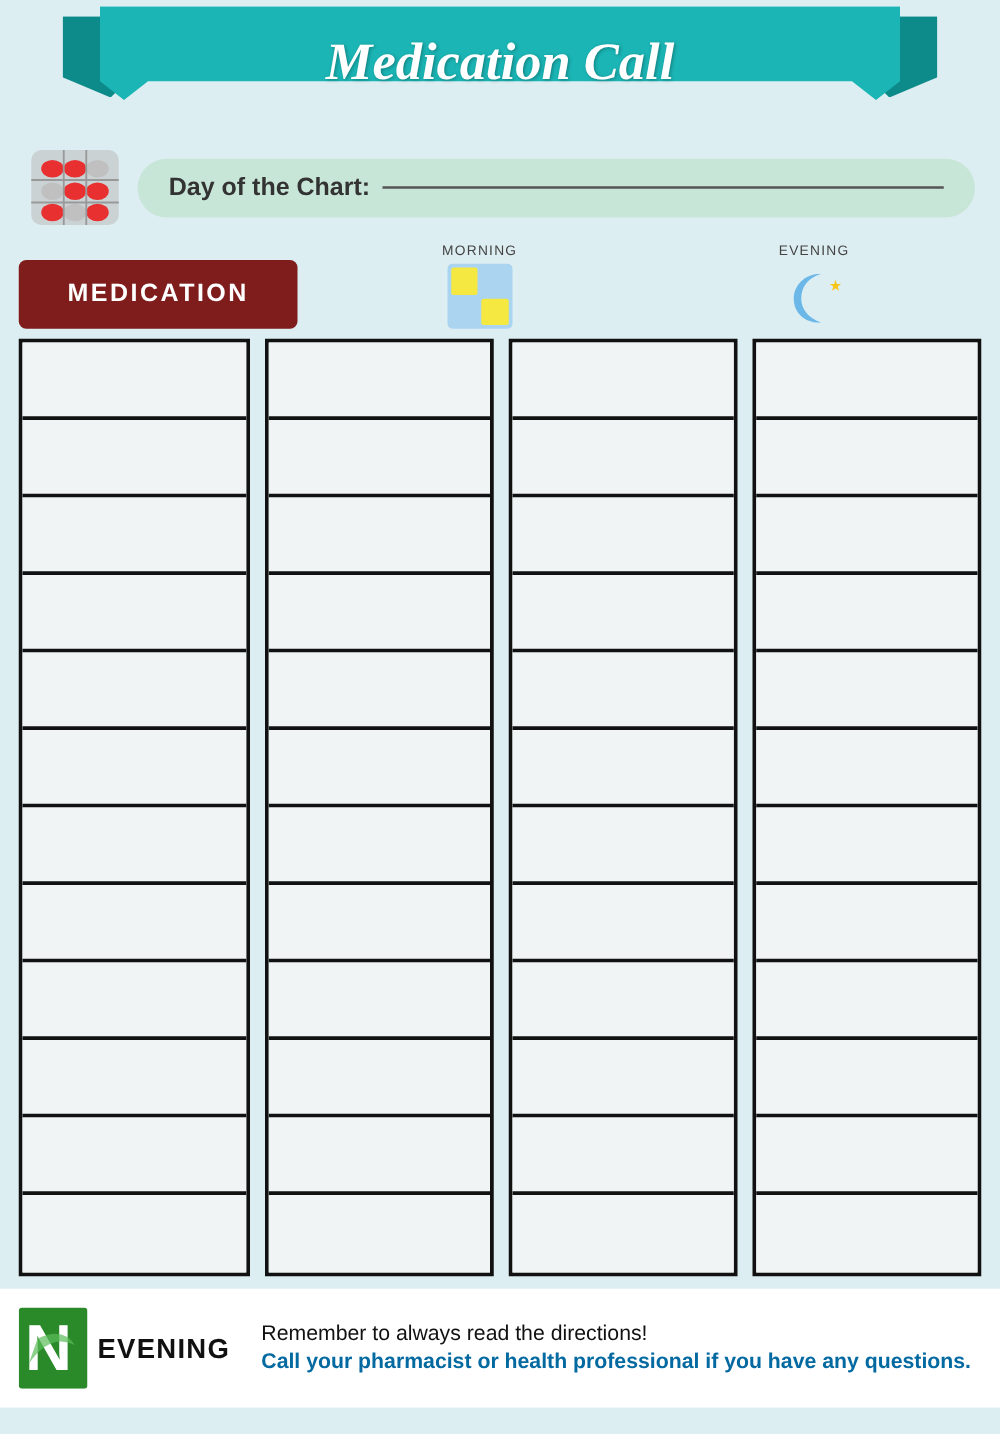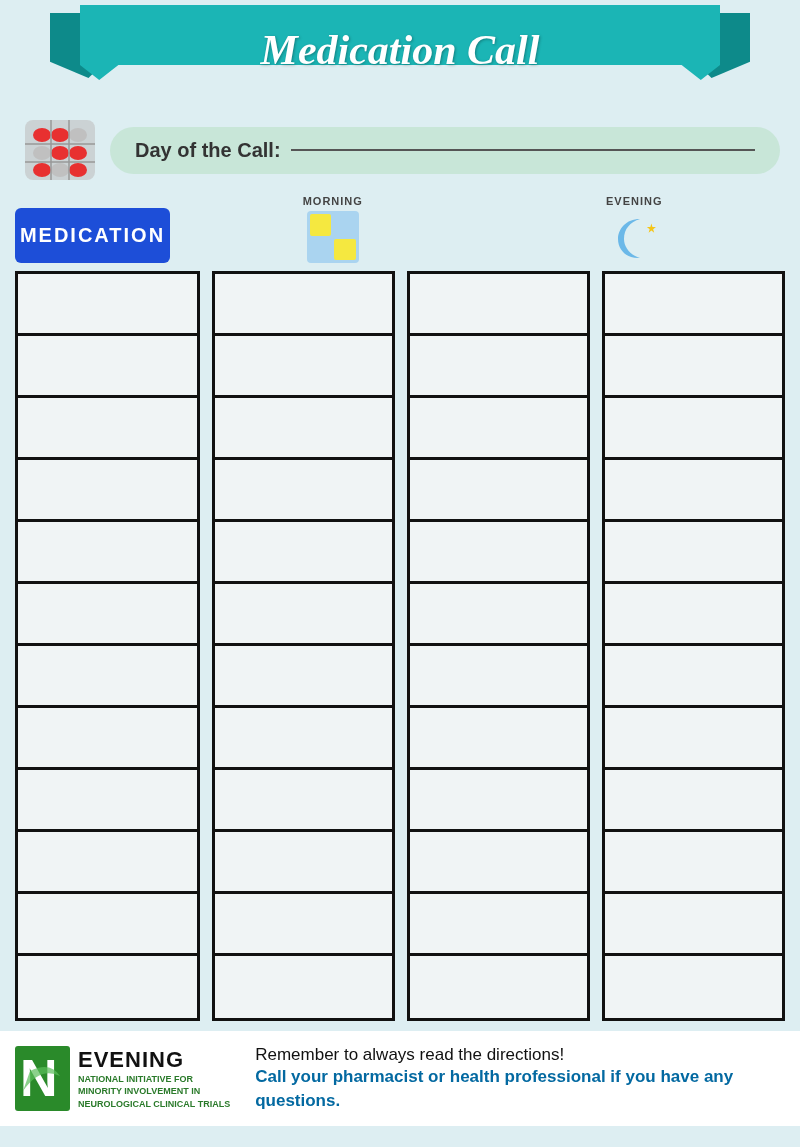--- a/index.html
+++ b/index.html
@@ -63,45 +63,45 @@
       margin-left: 10px;
     }
 
     
     .col-headers {
       display: flex;
       margin: 5px 15px 0 15px;
       align-items: flex-end;
     }
     .med-header {
-      width: 155px;
+      width: 223px;
       flex-shrink: 0;
       display: flex;
       align-items: center;
       justify-content: center;
-      background-color: #1d4ed8;
+      background-color: #7f1d1d;
       color: white;
       font-size: 20px;
       font-weight: 900;
       letter-spacing: 2px;
       border-radius: 6px;
       height: 55px;
       margin-right: 12px;
       text-transform: uppercase;
     }
     .time-header {
       flex: 1;
       display: flex;
       flex-direction: column;
       align-items: center;
       margin: 0 6px;
     }
     .time-label {
       font-size: 11px;
-      font-weight: bold;
+      font-weight: normal;
       letter-spacing: 1px;
       color: #444;
       margin-bottom: 4px;
       text-transform: uppercase;
     }
 
     
     .grid-area {
       display: flex;
       margin: 8px 15px 0 15px;
@@ -220,21 +220,21 @@
       <ellipse cx="58" cy="55" rx="9" ry="7" fill="#e83030"></ellipse>
 
       <line x1="5" y1="29" x2="75" y2="29" stroke="#999" stroke-width="1.5"></line>
       <line x1="5" y1="47" x2="75" y2="47" stroke="#999" stroke-width="1.5"></line>
       <line x1="31" y1="5" x2="31" y2="65" stroke="#999" stroke-width="1.5"></line>
       <line x1="49" y1="5" x2="49" y2="65" stroke="#999" stroke-width="1.5"></line>
     </svg>
   </div>
 
   <div class="day-label-container">
-    <span class="day-label">Day of the Call:</span>
+    <span class="day-label">Day of the Chart:</span>
     <div class="day-line"></div>
   </div>
 </div>
 
 <div class="col-headers">
   <div class="med-header">MEDICATION</div>
 
   <div class="time-header">
     <span class="time-label">MORNING</span>
 
@@ -328,25 +328,20 @@
 
     <svg class="nimict-n" viewBox="0 0 55 65" width="55" height="65">
       <rect width="55" height="65" fill="#2a8a2a" rx="3"></rect>
 
       <text x="5" y="50" font-size="52" font-weight="900" fill="white" font-family="Arial">N</text>
 
       <path d="M8 45 Q25 20 45 30 Q35 15 15 25Z" fill="#5abe5a" opacity="0.7"></path>
     </svg>
     <div class="footer-org">
       <span class="footer-acronym">EVENING</span>
-      <div class="footer-full-name">
-        <div>NATIONAL INITIATIVE FOR</div>
-        <div>MINORITY INVOLVEMENT IN</div>
-        <div>NEUROLOGICAL CLINICAL TRIALS</div>
-      </div>
     </div>
   </div>
 
   <div class="footer-text">
     <div class="footer-reminder">Remember to always read the directions!</div>
     <div class="footer-contact">Call your pharmacist or health professional if you have any questions.</div>
   </div>
 </div>
 
 </body></html>

